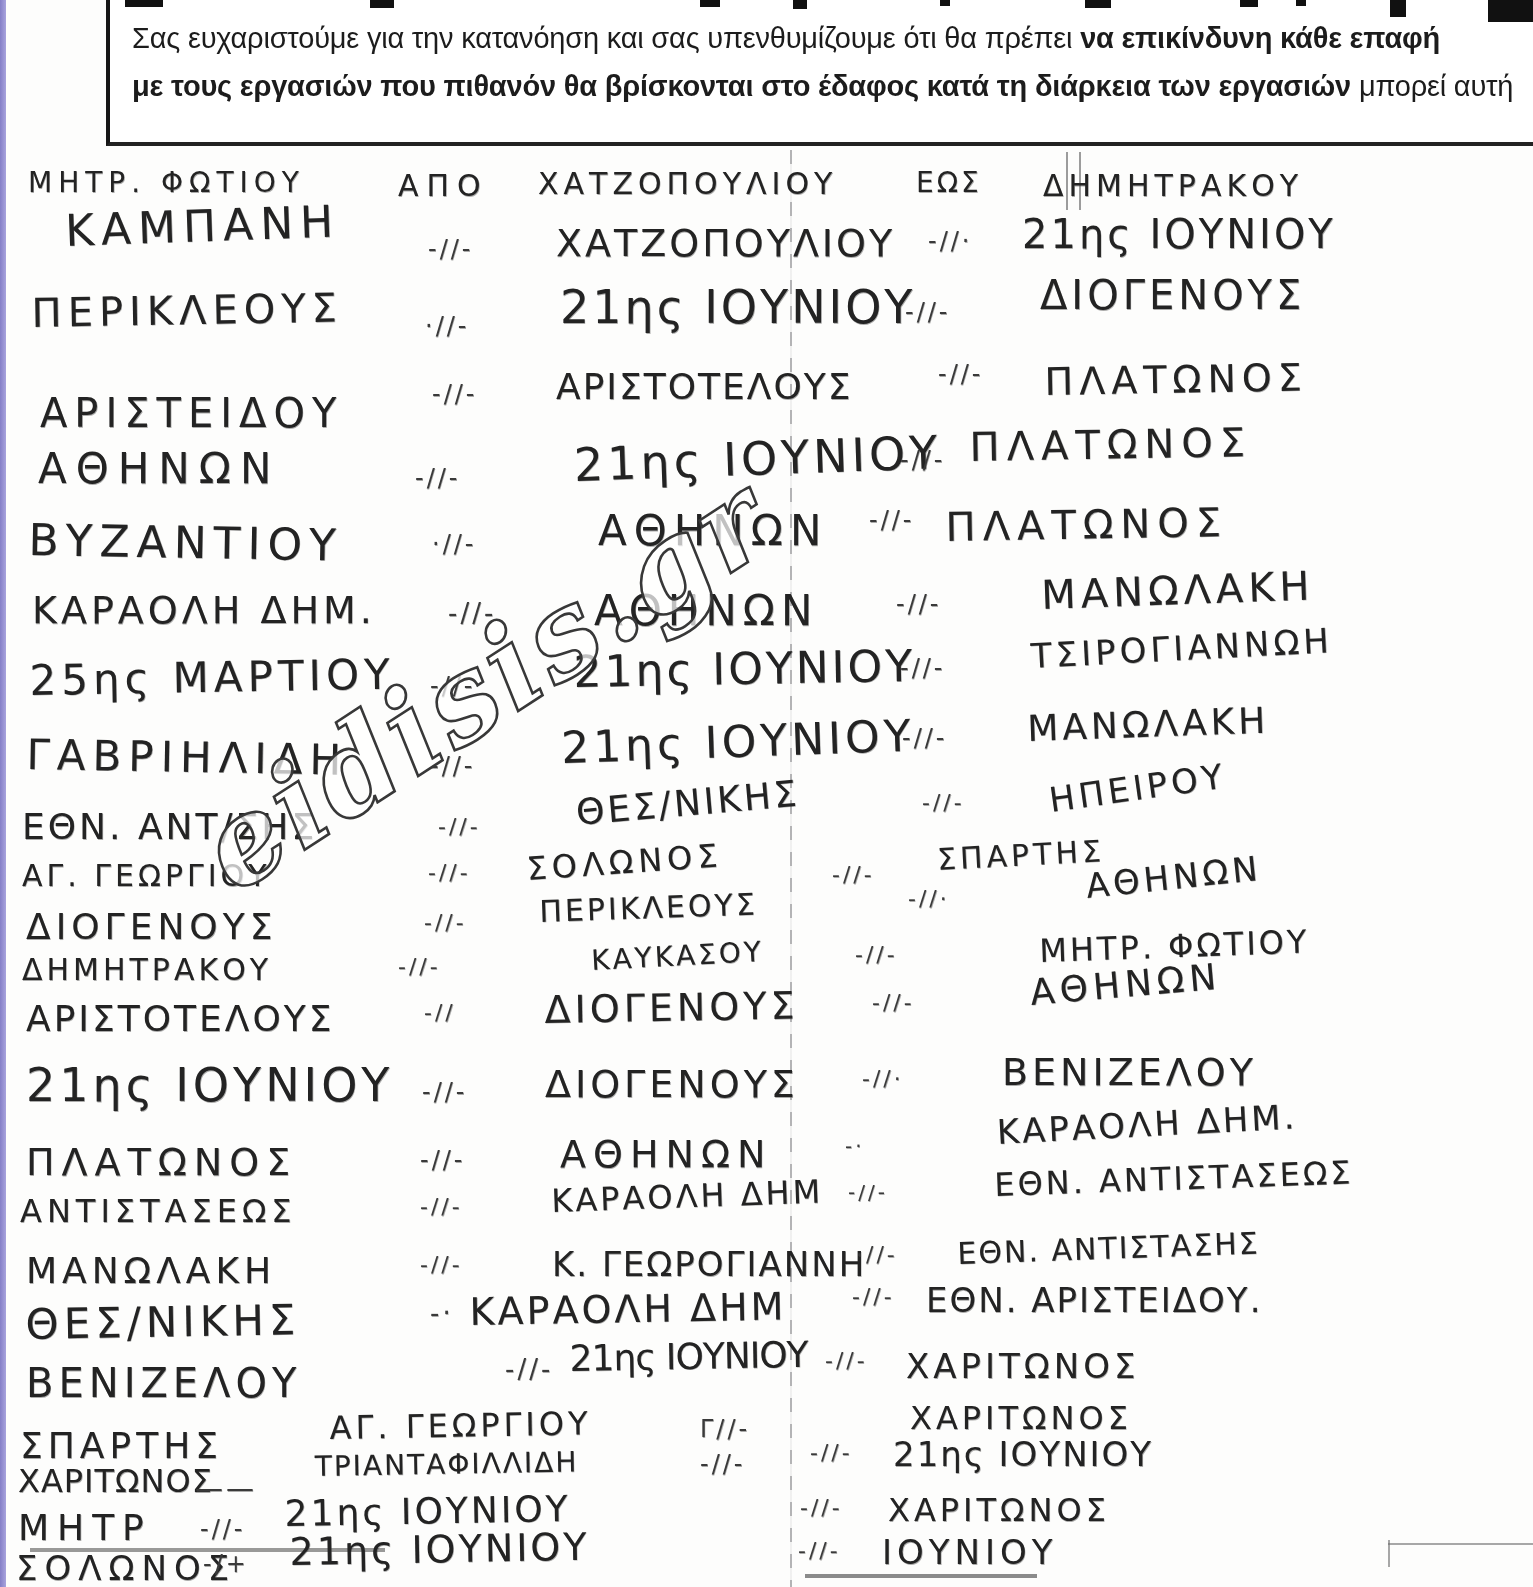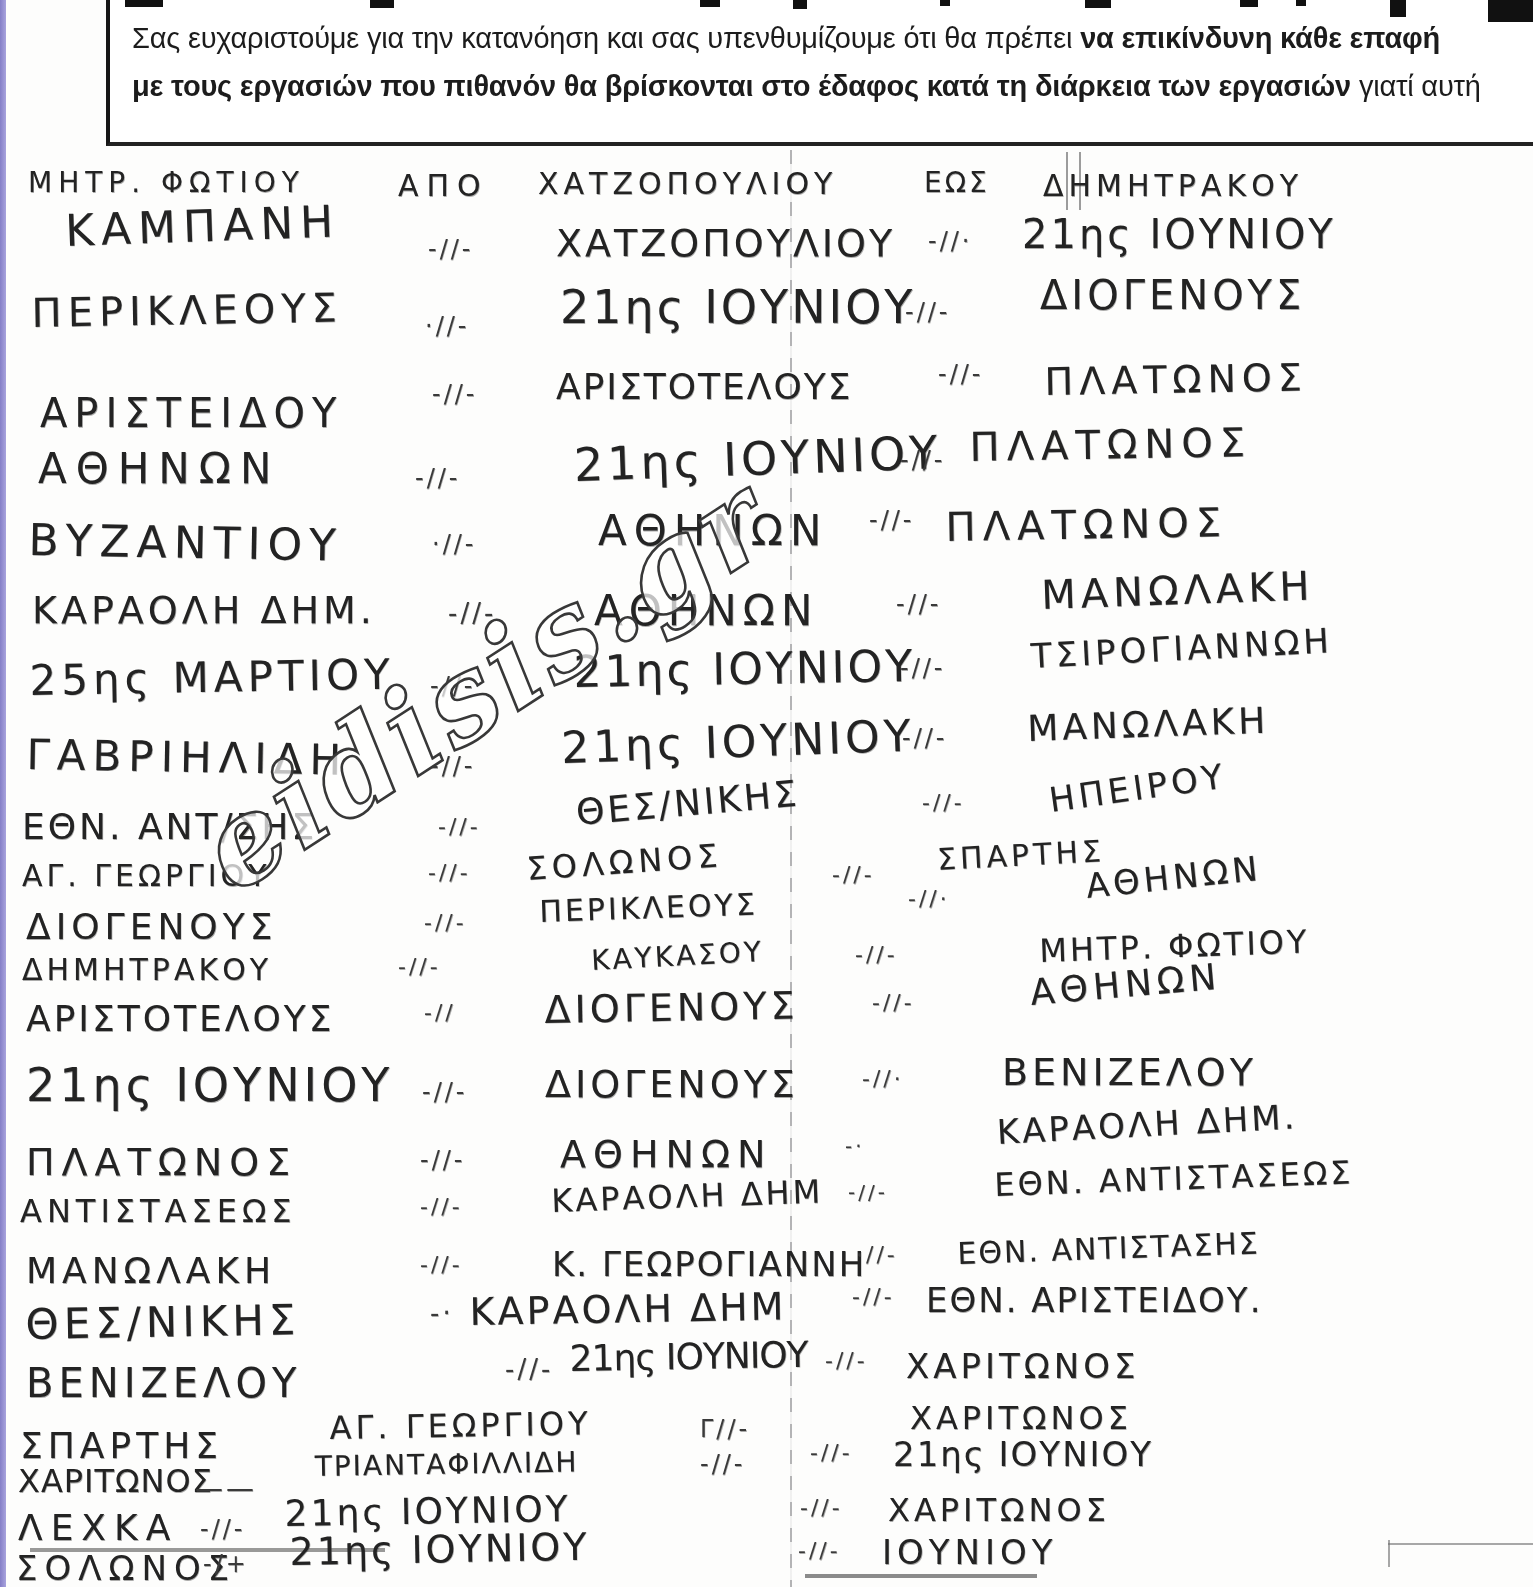--- a/index.html
+++ b/index.html
@@ -49,37 +49,37 @@
 <div class="tick" style="left:793px;width:14px;height:9px"></div>
 <div class="tick" style="left:940px;width:10px;height:6px"></div>
 <div class="tick" style="left:1085px;width:26px;height:8px"></div>
 <div class="tick" style="left:1240px;width:18px;height:7px"></div>
 <div class="tick" style="left:1296px;width:10px;height:6px"></div>
 <div class="tick" style="left:1390px;width:16px;height:17px"></div>
 <div class="tick" style="left:1488px;width:45px;height:22px"></div>
 
 <div class="notice">
   <p><span>Σας ευχαριστούμε για την κατανόηση και σας υπενθυμίζουμε ότι θα πρέπει </span><strong>να επικίνδυνη κάθε επαφή</strong><br>
-  <strong>με τους εργασιών που πιθανόν θα βρίσκονται στο έδαφος κατά τη διάρκεια των εργασιών</strong><span> γιατί αυτή</span><br>
+  <strong>με τους εργασιών που πιθανόν θα βρίσκονται στο έδαφος κατά τη διάρκεια των εργασιών</strong><span> μπορεί αυτή</span><br>
   </p>
 </div>
 
 <div class="streak" style="left:800px;top:8px;width:3px;height:132px"></div>
 <div class="streak" style="left:1093px;top:55px;width:3px;height:88px"></div>
 <div class="streak" style="left:1066px;top:152px;width:2px;height:58px;background:rgba(60,60,60,.5)"></div>
 <div class="streak" style="left:1079px;top:152px;width:2px;height:58px;background:rgba(60,60,60,.5)"></div>
 
 <div class="fold"></div>
 
 <div style="position:absolute;left:0;top:0;width:1533px;height:1587px;">
     <div class="hrow" style="top: 166px;">
       <span class="hw" style="left: 28px; top: 0px; font-size: 28px; letter-spacing: 6px;">ΜΗΤΡ. ΦΩΤΙΟΥ</span>
       <span class="hw" style="left: 398px; top: 2px; font-size: 30px; letter-spacing: 8px;">ΑΠΟ</span>
       <span class="hw" style="left: 538px; top: 0px; font-size: 30px; letter-spacing: 5px;">ΧΑΤΖΟΠΟΥΛΙΟΥ</span>
-      <span class="hw" style="left: 916px; top: 0px; font-size: 28px; letter-spacing: 3px; margin-left: 8px;">ΕΩΣ</span>
+      <span class="hw" style="left: 916px; top: 0px; font-size: 28px; letter-spacing: 3px;">ΕΩΣ</span>
       <span class="hw" style="left: 1043px; top: 2px; font-size: 30px; letter-spacing: 5px;">ΔΗΜΗΤΡΑΚΟΥ</span>
     </div>
     <div class="hrow" style="top: 205px;">
       <span class="hw" style="left: 66px; top: 0px; font-size: 44px; letter-spacing: 7px; transform: rotate(-2deg);">ΚΑΜΠΑΝΗ</span>
       <span class="hw ditto" style="left: 428px; top: 30px; font-size: 24px; letter-spacing: 3px;">-//-</span>
       <span class="hw" style="left: 556px; top: 16px; font-size: 38px; letter-spacing: 3px;">ΧΑΤΖΟΠΟΥΛΙΟΥ</span>
       <span class="hw ditto" style="left: 928px; top: 22px; font-size: 24px; letter-spacing: 3px;">-//·</span>
       <span class="hw" style="left: 1022px; top: 6px; font-size: 40px; letter-spacing: 3px;">21ης ΙΟΥΝΙΟΥ</span>
     </div>
     <div class="hrow" style="top: 290px;">
@@ -216,21 +216,21 @@
     </div>
     <div class="hrow" style="top: 1462px;">
       <span class="hw" style="left: 18px; top: 0px; font-size: 32px; letter-spacing: 1px;">ΧΑΡΙΤΩΝΟΣ</span>
       <span class="hw ditto" style="left: 195px; top: 10px; font-size: 28px; letter-spacing: 3px;">——</span>
       <span class="hw" style="left: 315px; top: -12px; font-size: 28px; letter-spacing: 2px; transform: rotate(-1deg);">ΤΡΙΑΝΤΑΦΙΛΛΙΔΗ</span>
       <span class="hw ditto" style="left: 700px; top: -12px; font-size: 24px; letter-spacing: 3px;">-//-</span>
       <span class="hw ditto" style="left: 810px; top: -22px; font-size: 22px; letter-spacing: 3px;">-//-</span>
       <span class="hw" style="left: 893px; top: -28px; font-size: 34px; letter-spacing: 2px;">21ης ΙΟΥΝΙΟΥ</span>
     </div>
     <div class="hrow" style="top: 1507px;">
-      <span class="hw" style="left: 18px; top: 0px; font-size: 36px; letter-spacing: 8px;">ΛΕΧΚΑ</span>
+      <span class="hw" style="left: 18px; top: 0px; font-size: 36px; letter-spacing: 8px;">ΜΗΤΡ</span>
       <span class="hw ditto" style="left: 200px; top: 8px; font-size: 24px; letter-spacing: 3px;">-//-</span>
       <span class="hw" style="left: 285px; top: -14px; font-size: 36px; letter-spacing: 3px; transform: rotate(-1deg);">21ης ΙΟΥΝΙΟΥ</span>
       <span class="hw ditto" style="left: 800px; top: -12px; font-size: 22px; letter-spacing: 3px;">-//-</span>
       <span class="hw" style="left: 888px; top: -16px; font-size: 32px; letter-spacing: 4px;">ΧΑΡΙΤΩΝΟΣ</span>
     </div>
     <div class="hrow" style="top: 1548px;">
       <span class="hw" style="left: 16px; top: 0px; font-size: 34px; letter-spacing: 7px;">ΣΟΛΩΝΟΣ</span>
       <span class="hw ditto" style="left: 203px; top: 2px; font-size: 24px; letter-spacing: 3px;">-/+</span>
       <span class="hw" style="left: 290px; top: -18px; font-size: 38px; letter-spacing: 3px; transform: rotate(-1deg);">21ης ΙΟΥΝΙΟΥ</span>
       <span class="hw ditto" style="left: 798px; top: -10px; font-size: 22px; letter-spacing: 3px;">-//-</span>

